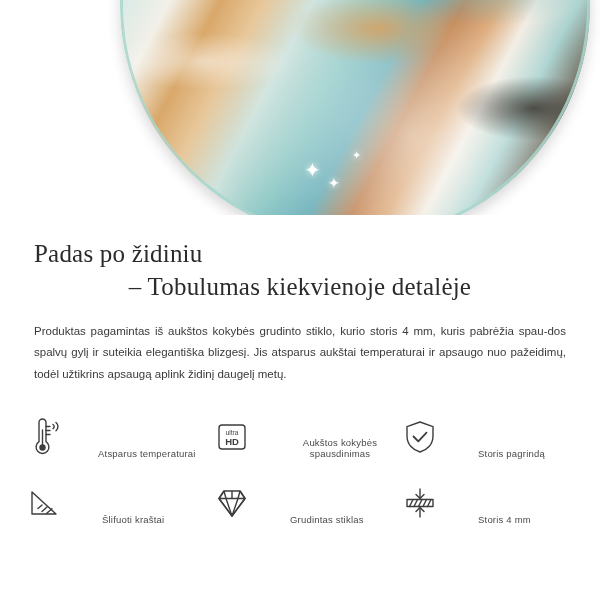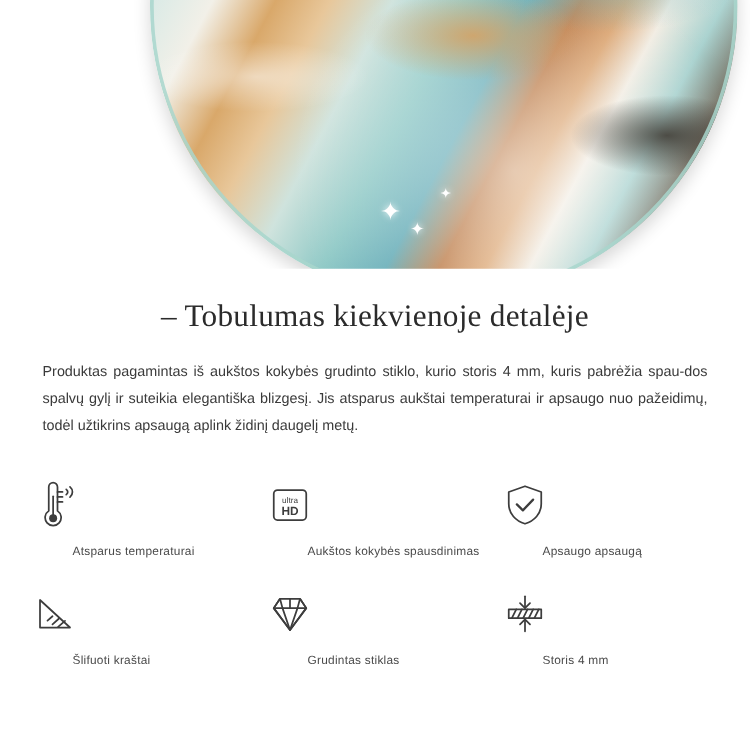--- a/index.html
+++ b/index.html
@@ -123,22 +123,22 @@
   
   .features {
     margin-top: 24px;
     padding: 0 18px;
     display: grid;
     grid-template-columns: repeat(3, 1fr);
     row-gap: 6px;
   }
   .feature {
     display: flex;
-    flex-direction: column;
-    align-items: flex-start;
+    flex-direction: row;
+    align-items: flex-end;
     padding: 6px 4px 10px 4px;
   }
   .feature-icon {
     height: 44px;
     display: flex;
     align-items: center;
     justify-content: center;
   }
   .feature-label {
     margin-top: 10px;
@@ -161,20 +161,21 @@
       <div class="gloss"></div>
       <div class="rim"></div>
     </div>
     <span class="sparkle s1">✦</span>
     <span class="sparkle s2">✦</span>
     <span class="sparkle s3">✦</span>
   </div>
 
   <div class="content">
     <h1 class="title">
+      <span>Padas po židiniu</span>
       <span class="line2">– Tobulumas kiekvienoje detalėje</span>
     </h1>
     <p class="body-text">Produktas pagamintas iš aukštos kokybės grudinto stiklo, kurio storis 4 mm, kuris pabrėžia spau-dos spalvų gylį ir suteikia elegantiška blizgesį. Jis atsparus aukštai temperaturai ir apsaugo nuo pažeidimų, todėl užtikrins apsaugą aplink židinį daugelį metų.</p>
   </div>
 
   <div class="features">
 
     <div class="feature">
       <div class="feature-icon">
         <svg width="40" height="44" viewBox="0 0 40 44">
@@ -204,21 +205,21 @@
       <div class="feature-label">Aukštos kokybės spausdinimas</div>
     </div>
 
     <div class="feature">
       <div class="feature-icon">
         <svg width="44" height="44" viewBox="0 0 44 44">
           <path d="M22 7l13 4.6v9.3c0 8.2-5.6 13.9-13 16.1-7.4-2.2-13-7.9-13-16.1v-9.3z" fill="none" stroke="#3d3d3d" stroke-width="1.4" stroke-linejoin="round"></path>
           <path d="M15.5 21.5l4.8 4.8 8.2-8.6" fill="none" stroke="#3d3d3d" stroke-width="1.8" stroke-linecap="round" stroke-linejoin="round"></path>
         </svg>
       </div>
-      <div class="feature-label">Apsaugo apsaugą</div>
+      <div class="feature-label">Storis pagrindą</div>
     </div>
 
     <div class="feature">
       <div class="feature-icon">
         <svg width="44" height="44" viewBox="0 0 44 44">
           <g fill="none" stroke="#3d3d3d" stroke-width="1.4" stroke-linejoin="round" stroke-linecap="round">
             <path d="M10 33h24L10 11z"></path>
             <path d="M16 27.5l4-3.5M20 30.5l5-4.5M24.5 32.5l5.5-4.8"></path>
           </g>
         </svg>

